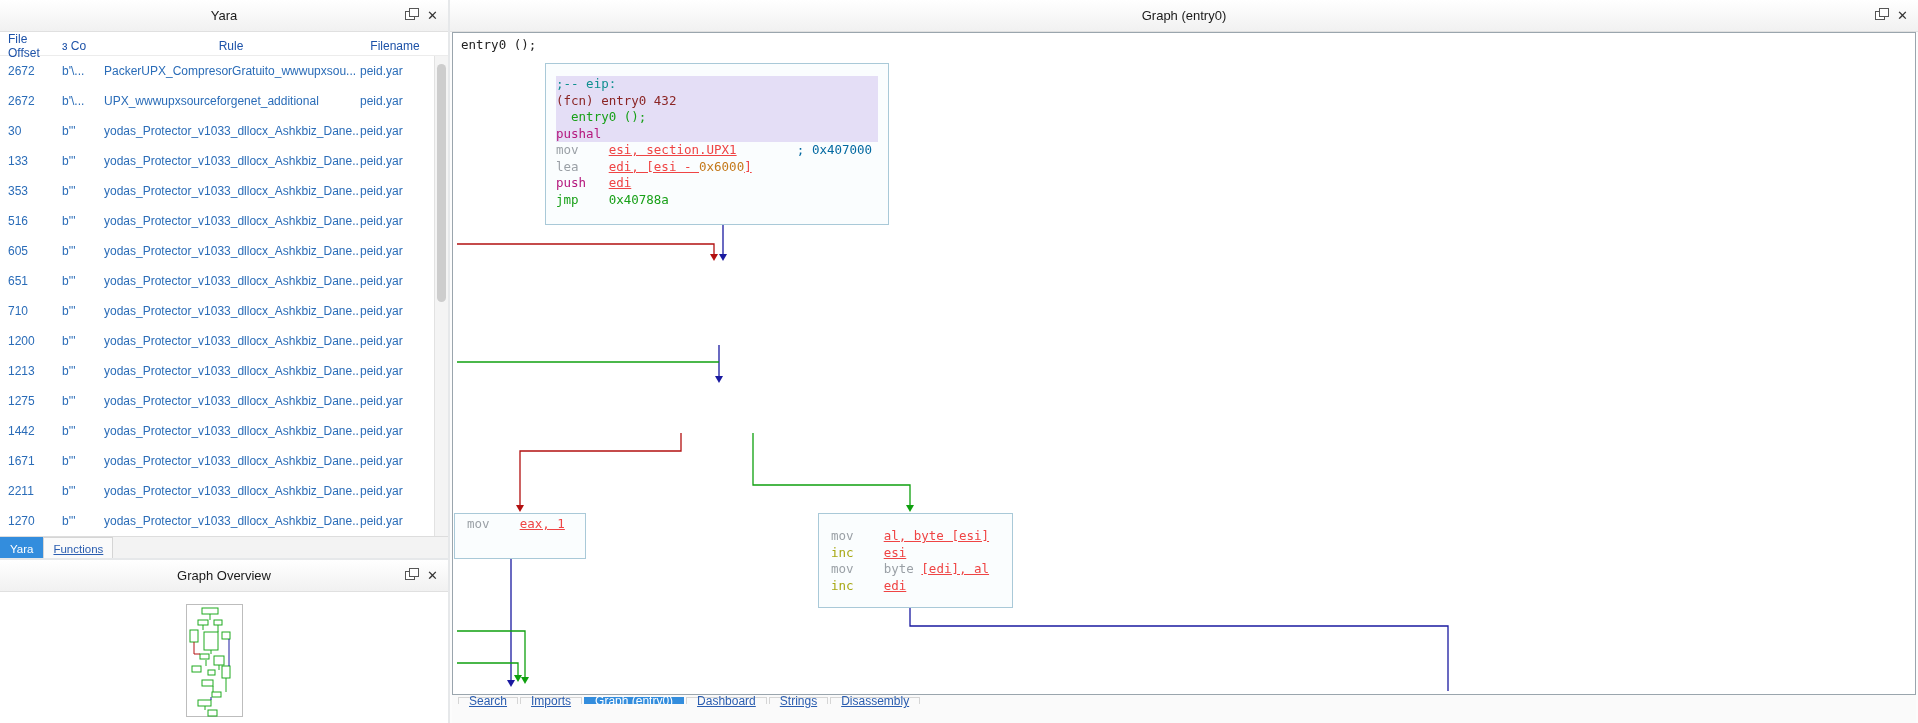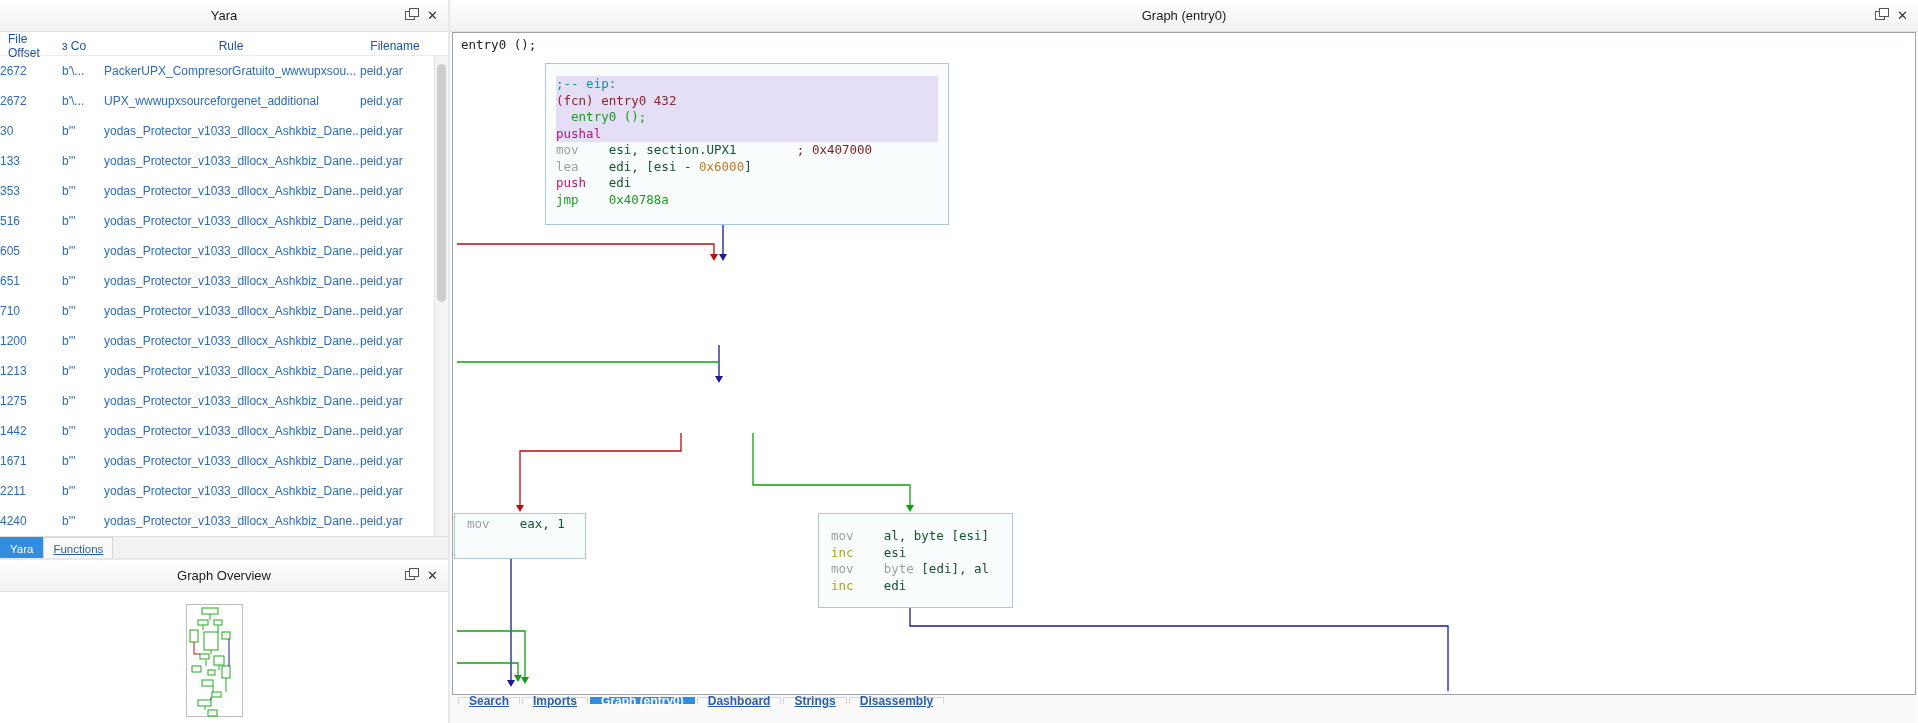--- a/index.html
+++ b/index.html
@@ -29,21 +29,21 @@
     display:grid; grid-template-columns:62px 42px 1fr 74px; height:24px; align-items:center;
     color:#1d52a8; font-size:12px; background:#fff; border-bottom:1px solid #ececec; padding-right:16px;
   }
   .table-header .h-offset { padding-left:8px; }
   .table-header .h-rule { text-align:center; }
   .table-header .h-filename { text-align:center; }
   #yara-rows { position:absolute; left:0; top:24px; right:0; bottom:0; overflow:hidden; }
   .yrow { display:grid; grid-template-columns:62px 42px 1fr 74px; height:30px; align-items:center;
           font-size:12px; color:#2a6cb8; padding-right:16px; }
   .ycell { white-space:nowrap; overflow:hidden; }
-  .cell-offset { }
+  .cell-offset { padding-left:8px; }
   .cell-filename { padding-left:2px; }
   #yara-scrollbar { position:absolute; right:0; top:24px; bottom:0; width:14px; background:#f4f4f4; border-left:1px solid #e2e2e2; }
   #yara-scroll-thumb { position:absolute; left:2px; right:2px; top:8px; height:238px; background:#cdcdcd; border-radius:5px; }
 
   .tabbar { position:absolute; left:0; bottom:0; right:0; height:22px; display:flex; align-items:stretch; background:#f3f3f3; border-top:1px solid #ddd; }
   .tab { font-size:11.5px; padding:3px 9px 2px; border:1px solid #d5d5d5; border-bottom:none; background:#fafafa;
          color:#2a5db0; text-decoration:underline; display:flex; align-items:center; cursor:default; }
   .tab.selected { background:#338ddd; border-color:#338ddd; color:#fff; text-decoration:none; }
 
   
@@ -54,45 +54,45 @@
   .mm-edge { fill:none; stroke:#1faa1f; stroke-width:1; }
   .mm-edge-r { fill:none; stroke:#b31010; stroke-width:1; }
   .mm-edge-b { fill:none; stroke:#1a1aa0; stroke-width:1; }
 
   
   #graph-content { position:absolute; left:2px; right:2px; top:32px; bottom:28px; background:#fff;
                    border:1px solid #9aa5ad; overflow:hidden; }
   #graph-fn-label { position:absolute; left:8px; top:4px; font-family:"DejaVu Sans Mono", monospace;
                     font-size:12.5px; color:#222; }
   #graph-tabbar { position:absolute; left:2px; right:2px; bottom:0; height:28px; display:flex; gap:2px;
-                  align-items:stretch; background:#fafafa; padding:2px 0 20px 6px;font-weight:bold; }
+                  align-items:stretch; background:#fafafa; padding:2px 0 20px 6px; }
   #graph-tabbar .tab { font-size:12px; padding:3px 10px; }
 
   .gblock {
     position:absolute; border:1px solid #a9c9d8; background:#fafdfe;
     font-family:"DejaVu Sans Mono", monospace; font-size:12.5px; line-height:16.5px;
     white-space:pre; color:#333;
   }
   .gblock .line { height:16.5px; }
   .gblock .line.hl { background:#e4def6; }
-  #block-0 { left:92px;  top:30px;  width:404px; height:162px; padding:12px 10px 10px; }
+  #block-0 { left:92px;  top:30px;  width:344px; height:162px; padding:12px 10px 10px; }
   #block-1 { left:160px; top:229px; width:210px; height:83px;  padding:15px 12px; }
   #block-2 { left:190px; top:351px; width:153px; height:49px;  padding:15px 12px; }
   #block-3 { left:1px;   top:480px; width:132px; height:46px;  padding:2px 12px; }
   #block-4 { left:365px; top:480px; width:195px; height:95px;  padding:14px 12px; }
 
   .c-gray    { color:#9aa0a6; }
-  .c-blue    { color:#14532d; }
+  .c-blue    { color:#ef4444;text-decoration:underline; }
   .c-green   { color:#18a018; }
   .c-teal    { color:#0e8f8f; }
   .c-maroon  { color:#8b2525; }
   .c-magenta { color:#b5177d; }
   .c-olive   { color:#a8a814; }
   .c-orange  { color:#c4791a; }
-  .c-red     { color:#7f1d1d; }
+  .c-red     { color:#0369a1; }
 
   #edges { position:absolute; left:0; top:0; pointer-events:none; }
   .e-blue  { stroke:#1a1aa0; fill:none; stroke-width:1.3; }
   .e-red   { stroke:#b31010; fill:none; stroke-width:1.3; }
   .e-green { stroke:#0fa00f; fill:none; stroke-width:1.3; }
   .a-blue  { fill:#1a1aa0; }
   .a-red   { fill:#b31010; }
   .a-green { fill:#0fa00f; }
 
   #top-artifact { position:absolute; left:1551px; top:0; width:191px; height:2px; background:#00cc00; }
@@ -202,21 +202,21 @@
           <div class="ycell cell-rule">yodas_Protector_v1033_dllocx_Ashkbiz_Dane...</div>
           <div class="ycell cell-filename">peid.yar</div>
         </div>
         <div class="yrow">
           <div class="ycell cell-offset">2211</div>
           <div class="ycell cell-content">b'''</div>
           <div class="ycell cell-rule">yodas_Protector_v1033_dllocx_Ashkbiz_Dane...</div>
           <div class="ycell cell-filename">peid.yar</div>
         </div>
         <div class="yrow">
-          <div class="ycell cell-offset">4240</div>
+          <div class="ycell cell-offset">1270</div>
           <div class="ycell cell-content">b'''</div>
           <div class="ycell cell-rule">yodas_Protector_v1033_dllocx_Ashkbiz_Dane...</div>
           <div class="ycell cell-filename">peid.yar</div>
         </div>
       </div>
     <div id="yara-scrollbar">
       <div id="yara-scroll-thumb"></div>
     </div>
   </div>
   <div class="tabbar">

